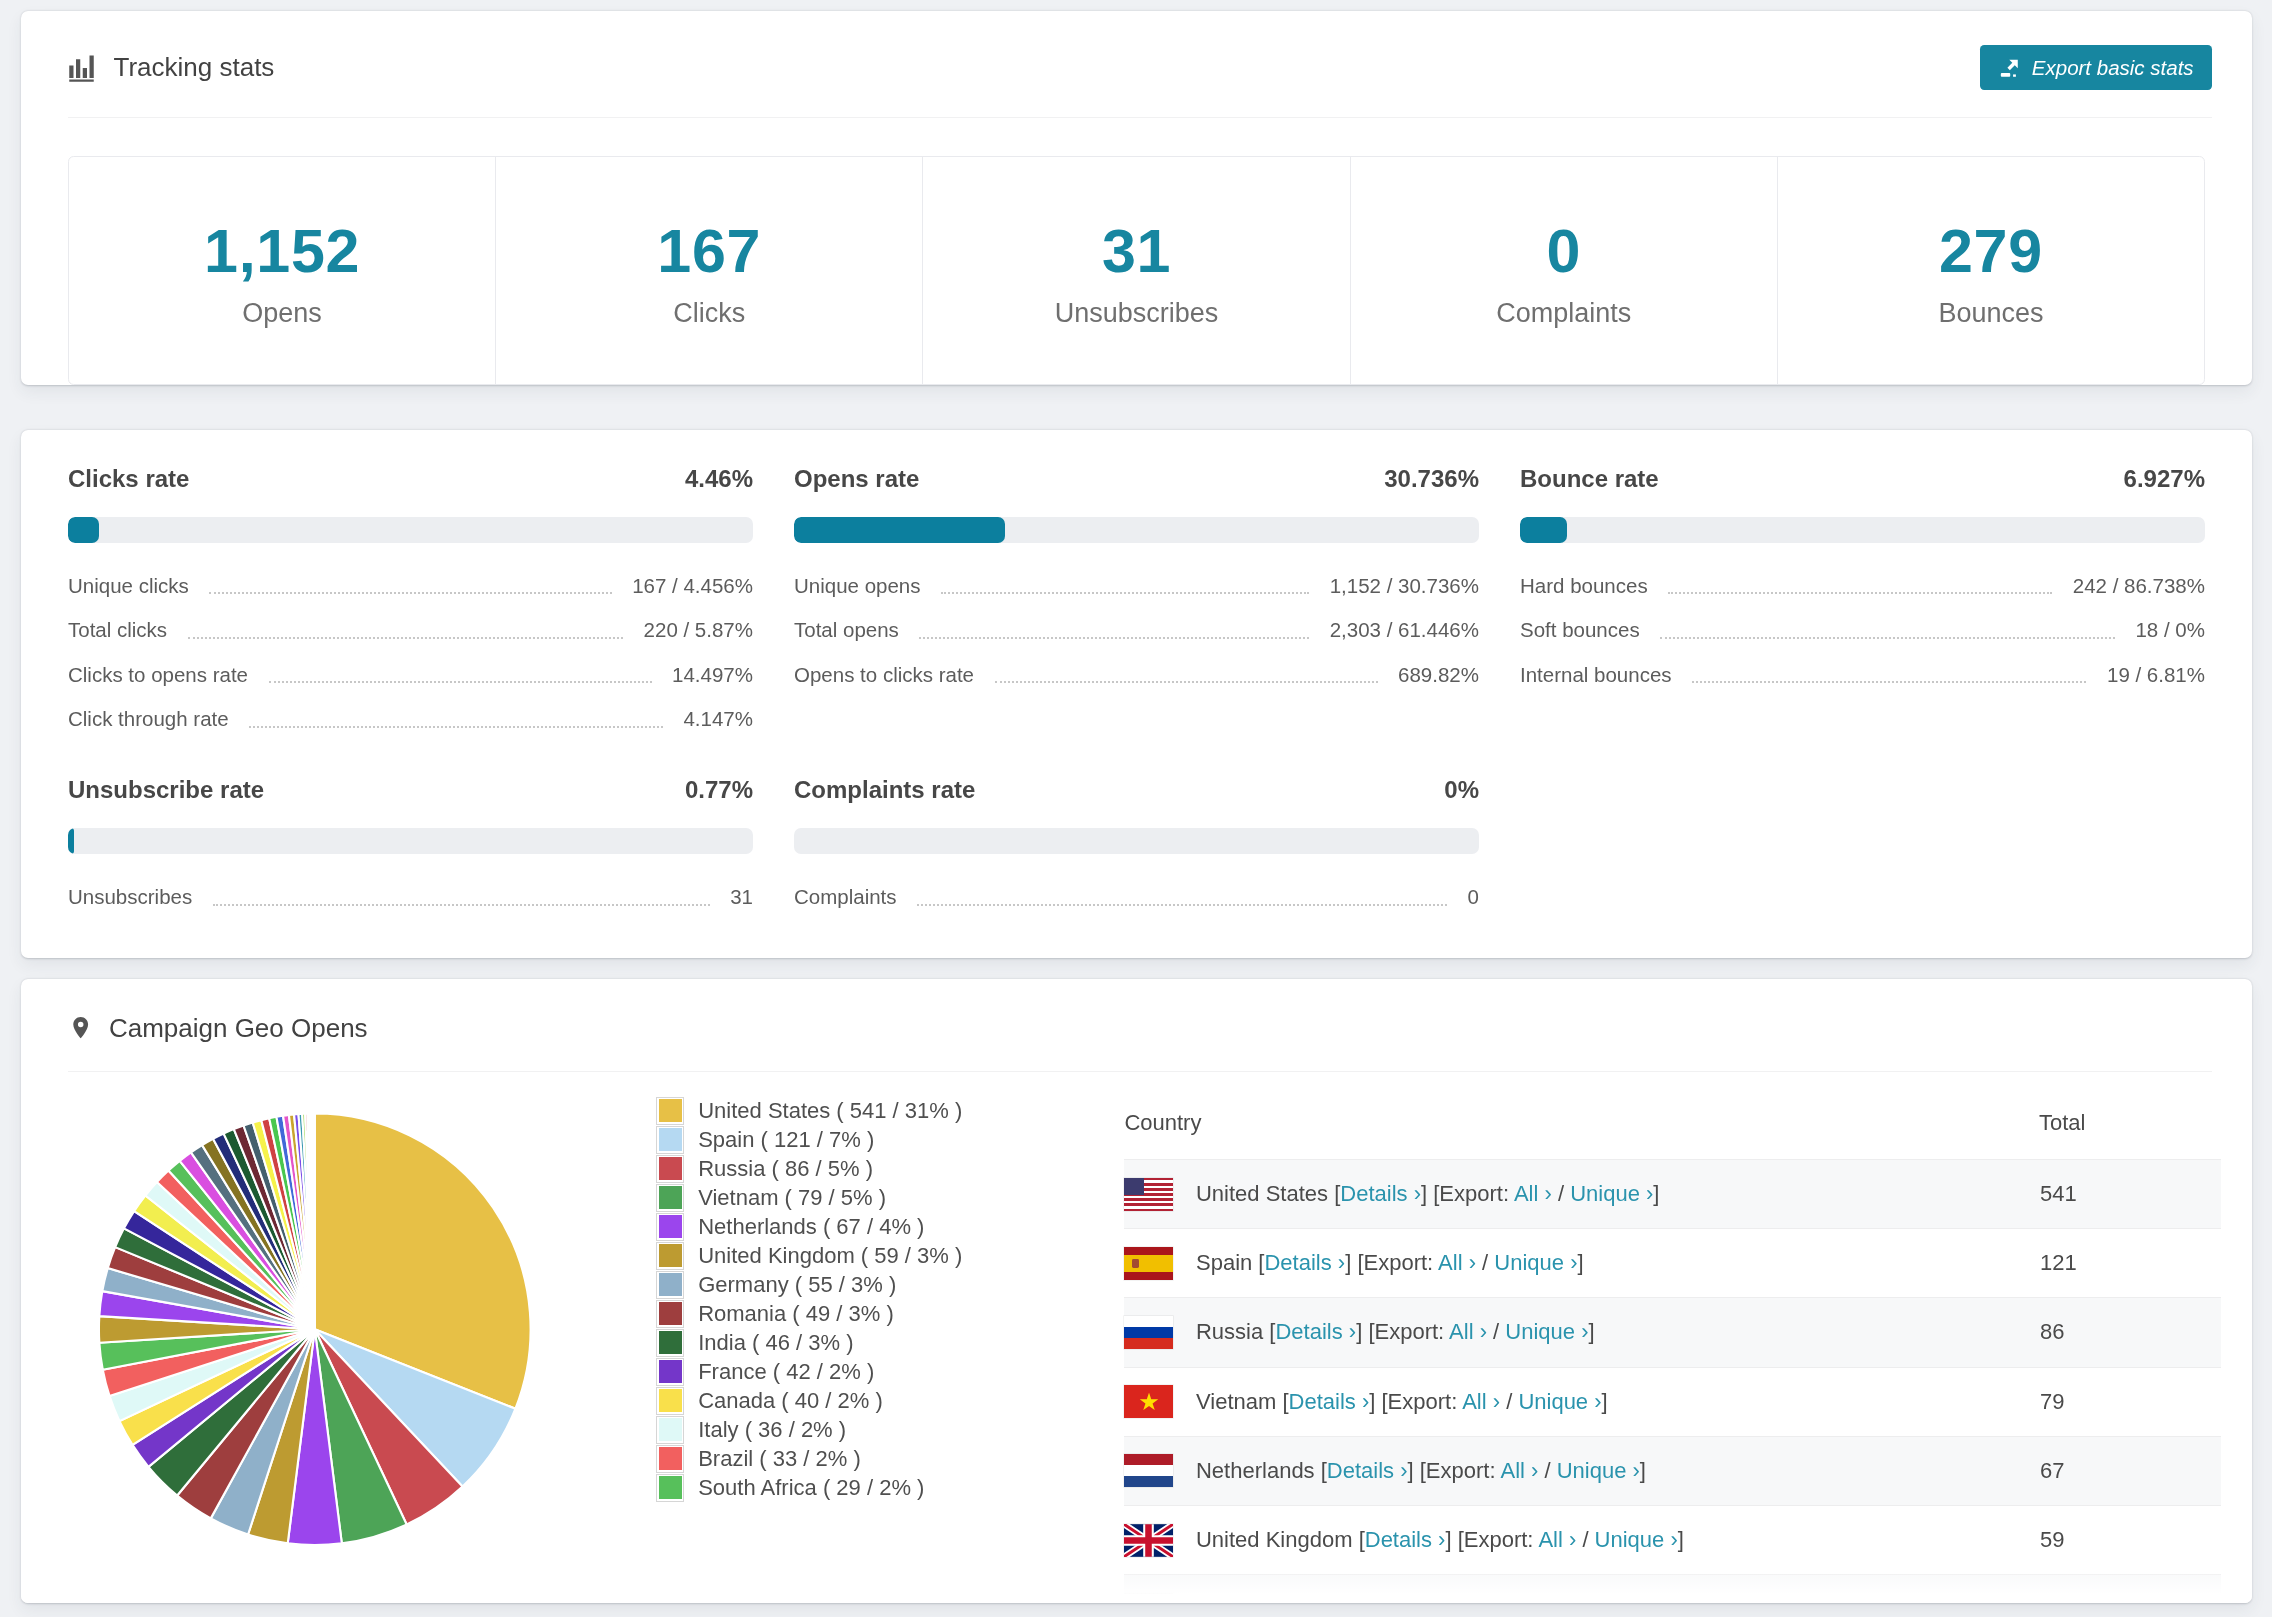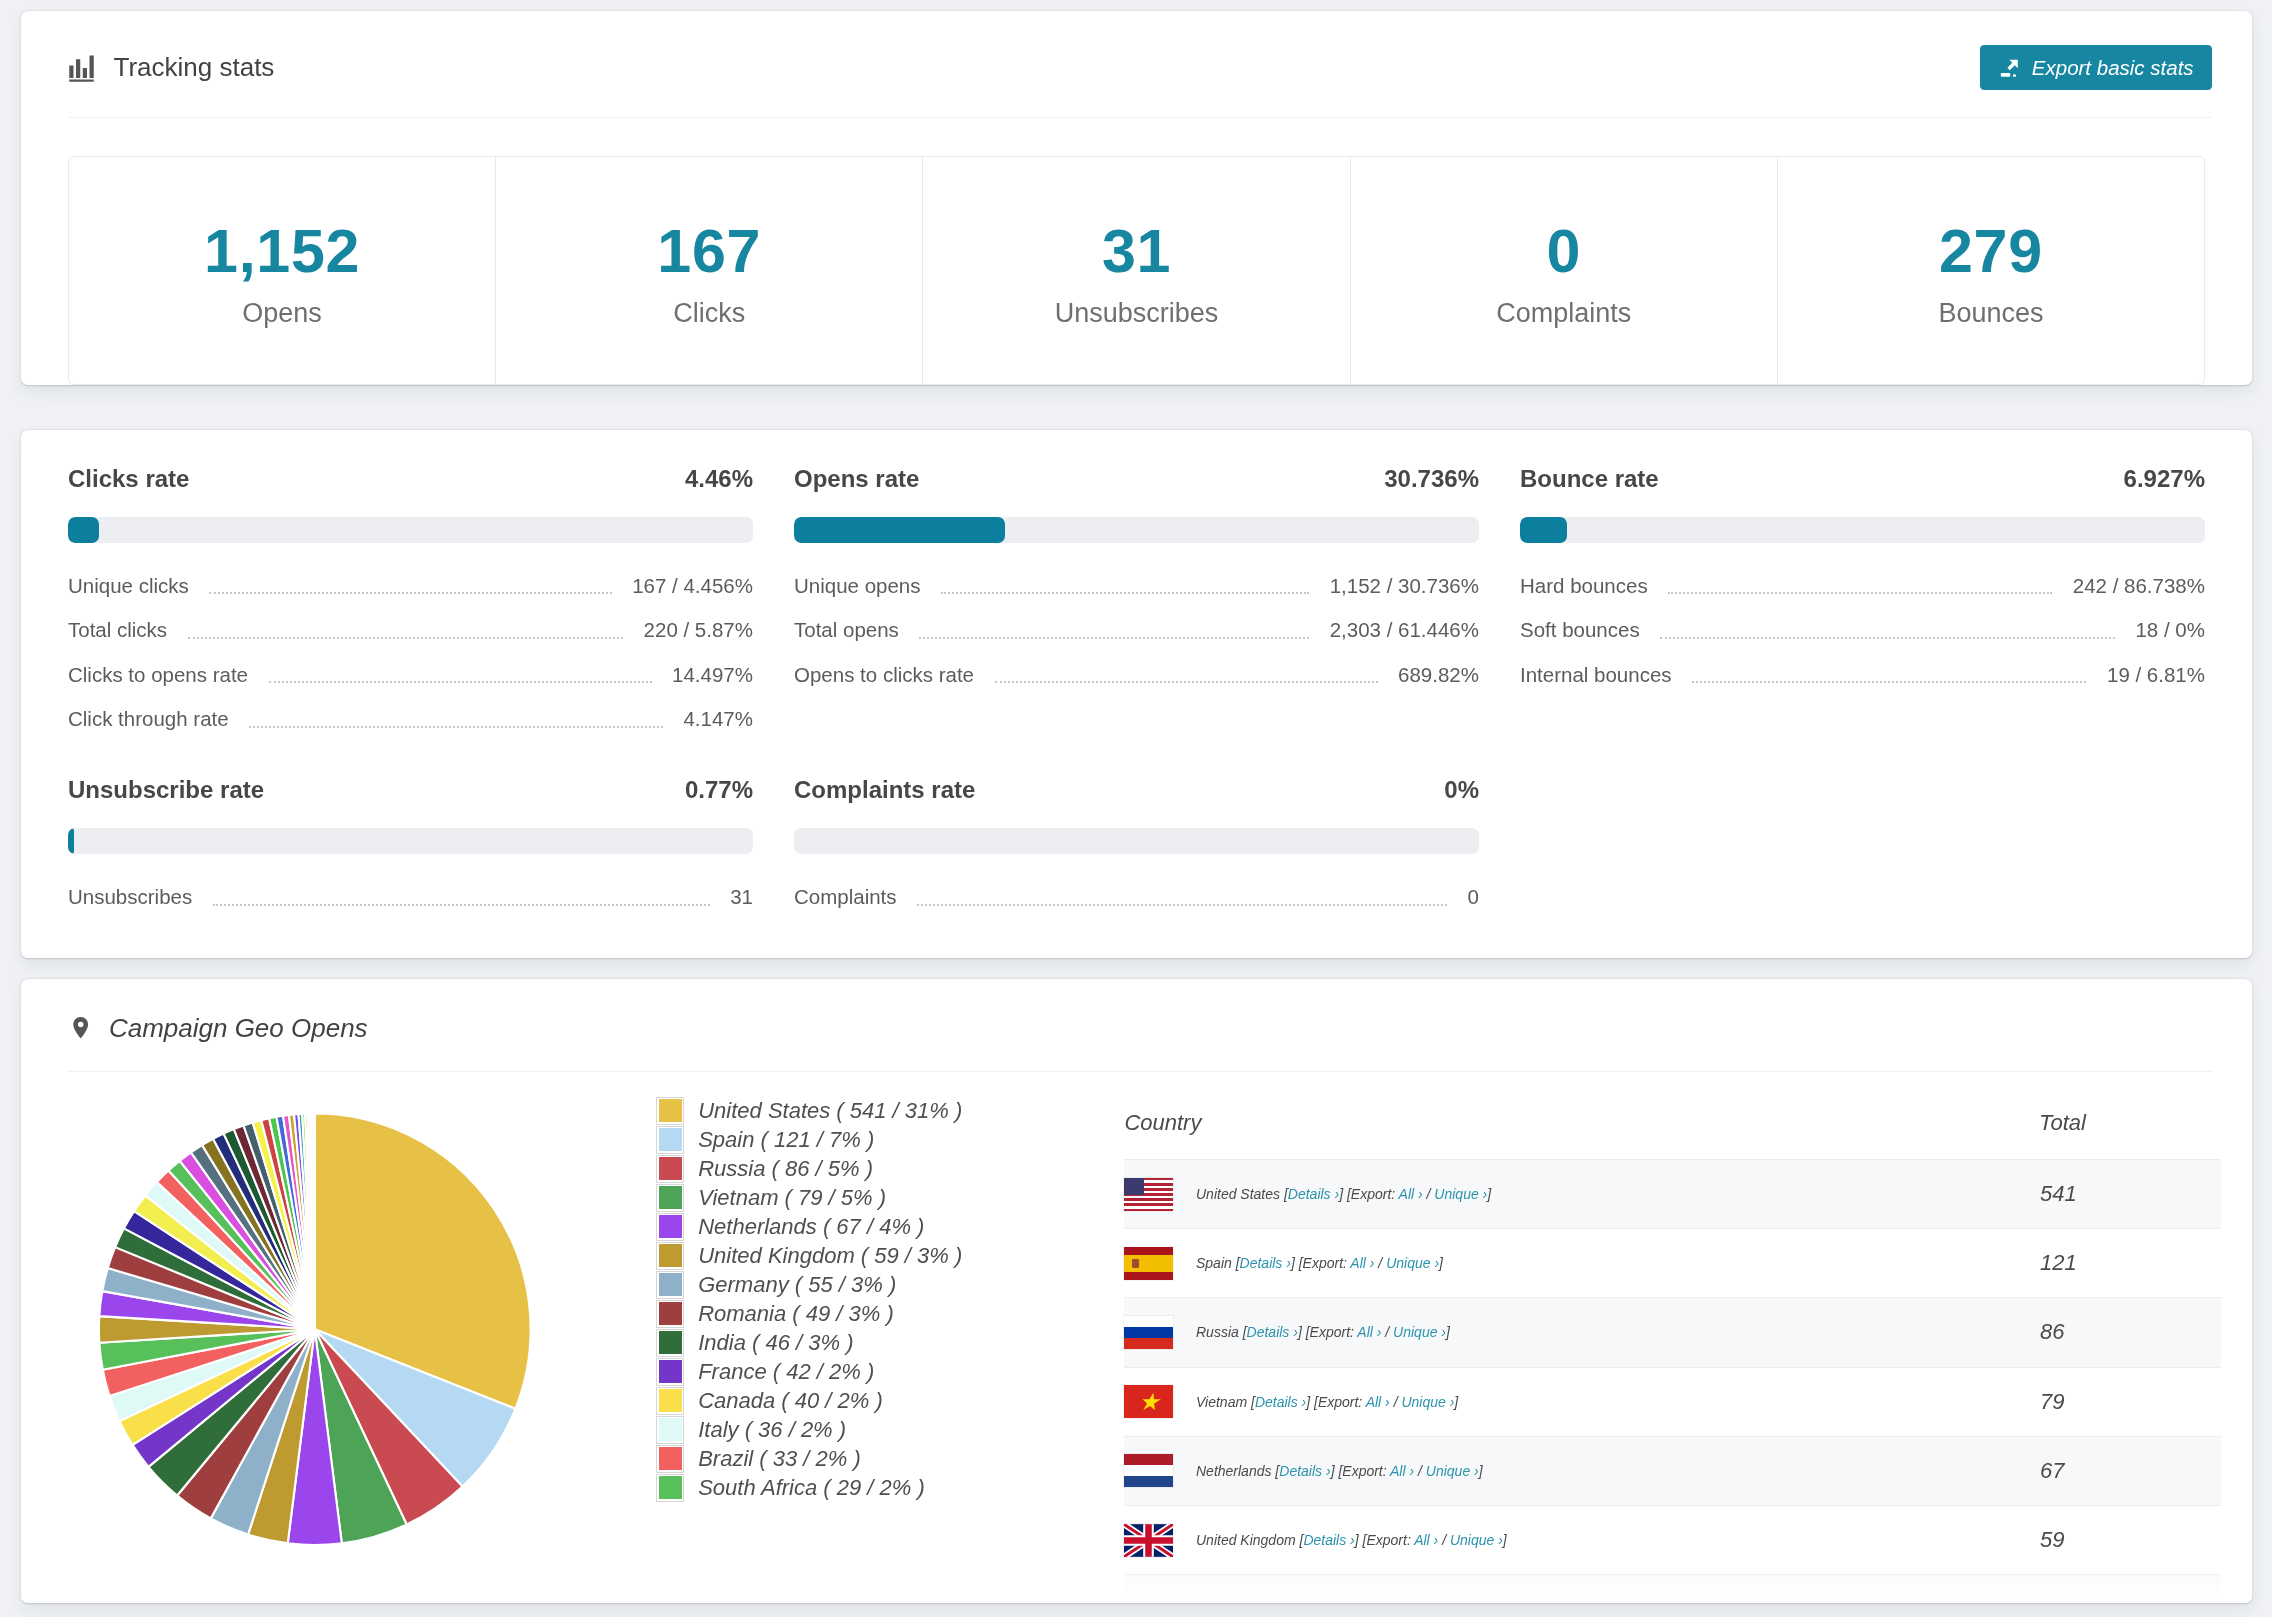--- a/index.html
+++ b/index.html
@@ -41,21 +41,21 @@
   .rate-head{display:flex;justify-content:space-between;align-items:baseline;}
   .rate-title{font-size:24px;font-weight:bold;color:#474747;}
   .rate-value{font-size:24px;font-weight:bold;color:#474747;text-align:right;}
   .bar{margin-top:24px;height:26px;background:#eceef1;border-radius:7px;overflow:hidden;}
   .bar-fill{height:100%;background:#0c7f9e;border-radius:7px;}
   .rate-rows{margin-top:31px;}
   .rate-row{display:flex;font-size:20.5px;color:#5c5c5c;gap:12px;}
   .rate-row + .rate-row{margin-top:20.5px;}
   .leader{flex:1;border-bottom:2.1px dotted #c7c7c7;margin:0 8.5px;align-self:flex-end;margin-bottom:3.5px;}
   
-  .geo-card{height:624px;overflow:hidden;position:relative;font-style:italic;}
+  .geo-card{height:624px;overflow:hidden;position:relative;}
   .geo-card::after{
     content:"";position:absolute;left:0;right:0;bottom:0;height:37px;
     background:linear-gradient(180deg,rgba(255,255,255,0),#fff 75%);
     pointer-events:none;
   }
   .geo-content{display:flex;align-items:flex-start;padding:15.5px 21px 0 47px;}
   .pie-wrap{width:466px;flex:none;margin-left:18.4px;}
   .legend{flex:none;width:385px;margin-left:104px;padding-top:8.5px;}
   .legend-item{display:flex;align-items:center;height:29px;}
   .sw{width:23px;height:23px;border:1.4px solid #d6d6d6;background:#fff;padding:1.4px;flex:none;}
@@ -65,21 +65,21 @@
   table.geo{width:100%;border-collapse:collapse;}
   table.geo th{
     font-size:22px;color:#4a4a4a;font-weight:normal;text-align:left;
     padding:22.6px 0;
   }
   th.h-country{padding-left:72px;}
   th.h-total,td.total-cell{width:180px;}
   table.geo tbody tr{border-top:0.7px solid #ededee;}
   table.geo tbody tr:nth-child(odd){background:#f7f8f9;}
   td.country-cell{padding:17.6px 0;}
-  .country-flex{display:flex;align-items:center;gap:22.6px;font-size:14px;color:#4a4a4a;white-space:nowrap;}
+  .country-flex{display:flex;align-items:center;gap:22.6px;font-size:22px;color:#4a4a4a;white-space:nowrap;}
   td.total-cell{font-size:22px;color:#4a4a4a;}
   .lnk{color:#2a93ad;cursor:pointer;}
   .flag{width:49px;height:33px;flex:none;position:relative;overflow:hidden;box-shadow:0 0 0 0.7px rgba(0,0,0,.07);}
   .flag svg{display:block;width:100%;height:100%;}
   .flag-us{background:repeating-linear-gradient(180deg,#b22234 0 2.5px,#fff 2.5px 5.1px);}
   .flag-us::after{content:"";position:absolute;left:0;top:0;width:20px;height:17.6px;background:#3c3b6e;}
   .flag-es{background:linear-gradient(180deg,#aa151b 0 25%,#f1bf00 25% 75%,#aa151b 75%);}
   .flag-es::after{content:"";position:absolute;left:7.8px;top:12px;width:6.4px;height:9.2px;background:#a24a32;border-radius:1.4px;}
   .flag-ru{background:linear-gradient(180deg,#fff 0 33.4%,#0039a6 33.4% 66.7%,#d52b1e 66.7%);}
   .flag-vn{background:#da251d;}

